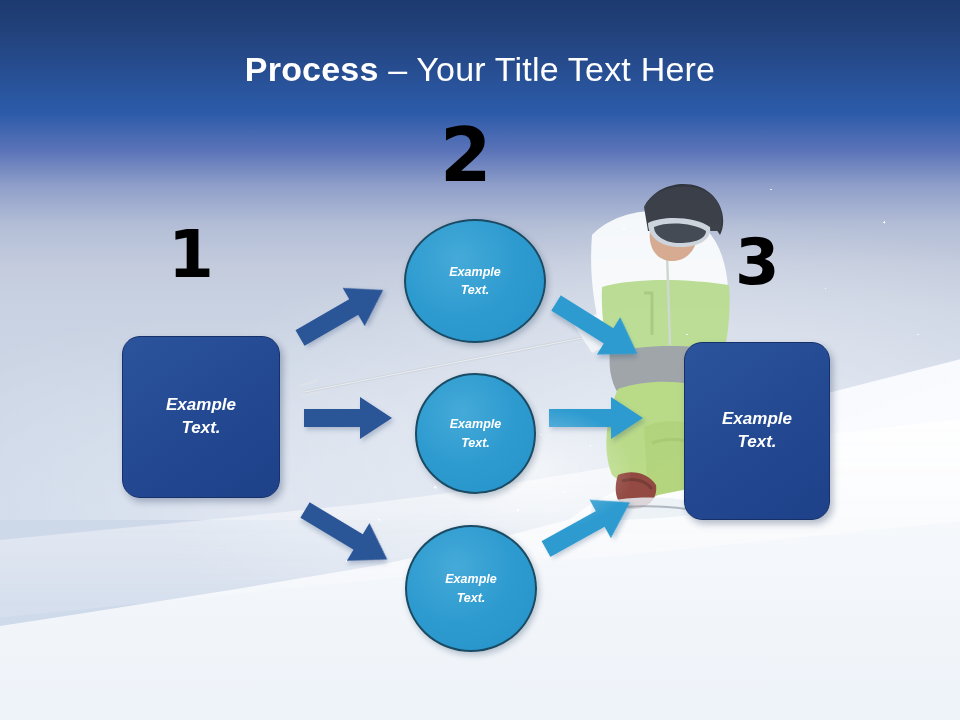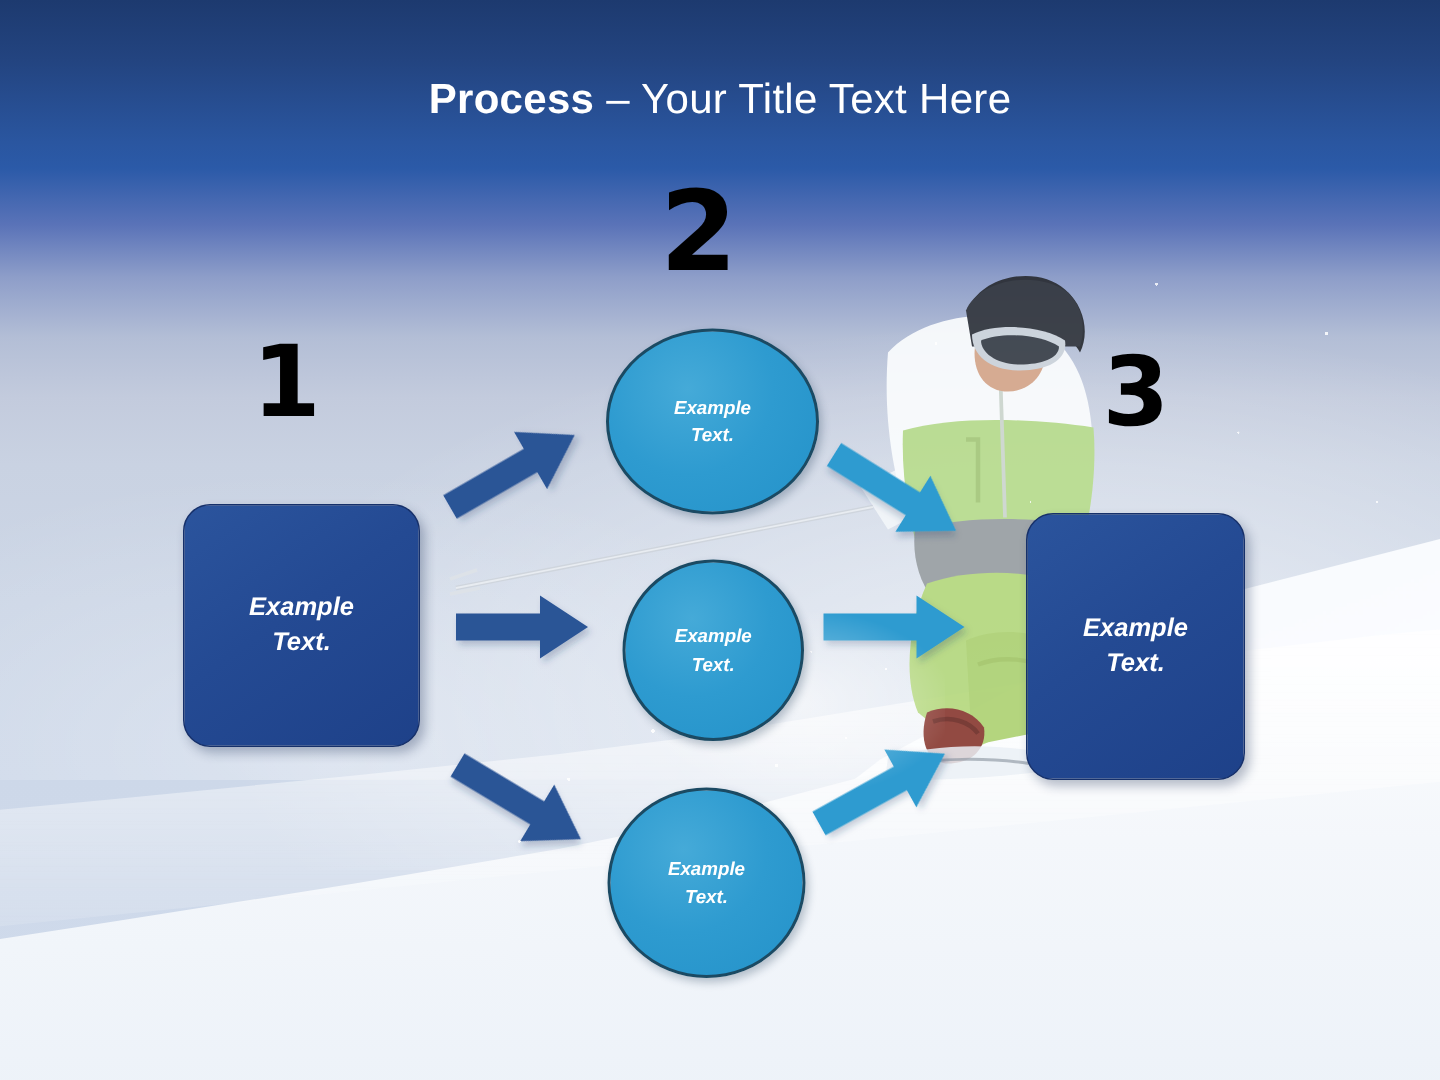--- a/index.html
+++ b/index.html
@@ -111,21 +111,21 @@
 
   
   .title-band {
     position: absolute; left: 0; top: 0; width: 960px; height: 112px;
     pointer-events: none;
   }
   .slide-title {
     position: absolute; left: 0; top: 50px; width: 960px;
     text-align: center;
     color: #ffffff;
-    font-size: 28px;
+    font-size: 34px;
     font-weight: 400;
     letter-spacing: .2px;
     white-space: nowrap;
   }
   .slide-title .strong { font-weight: 700; }
 
   
   .step-num {
     position: absolute;
     color: #000000;

